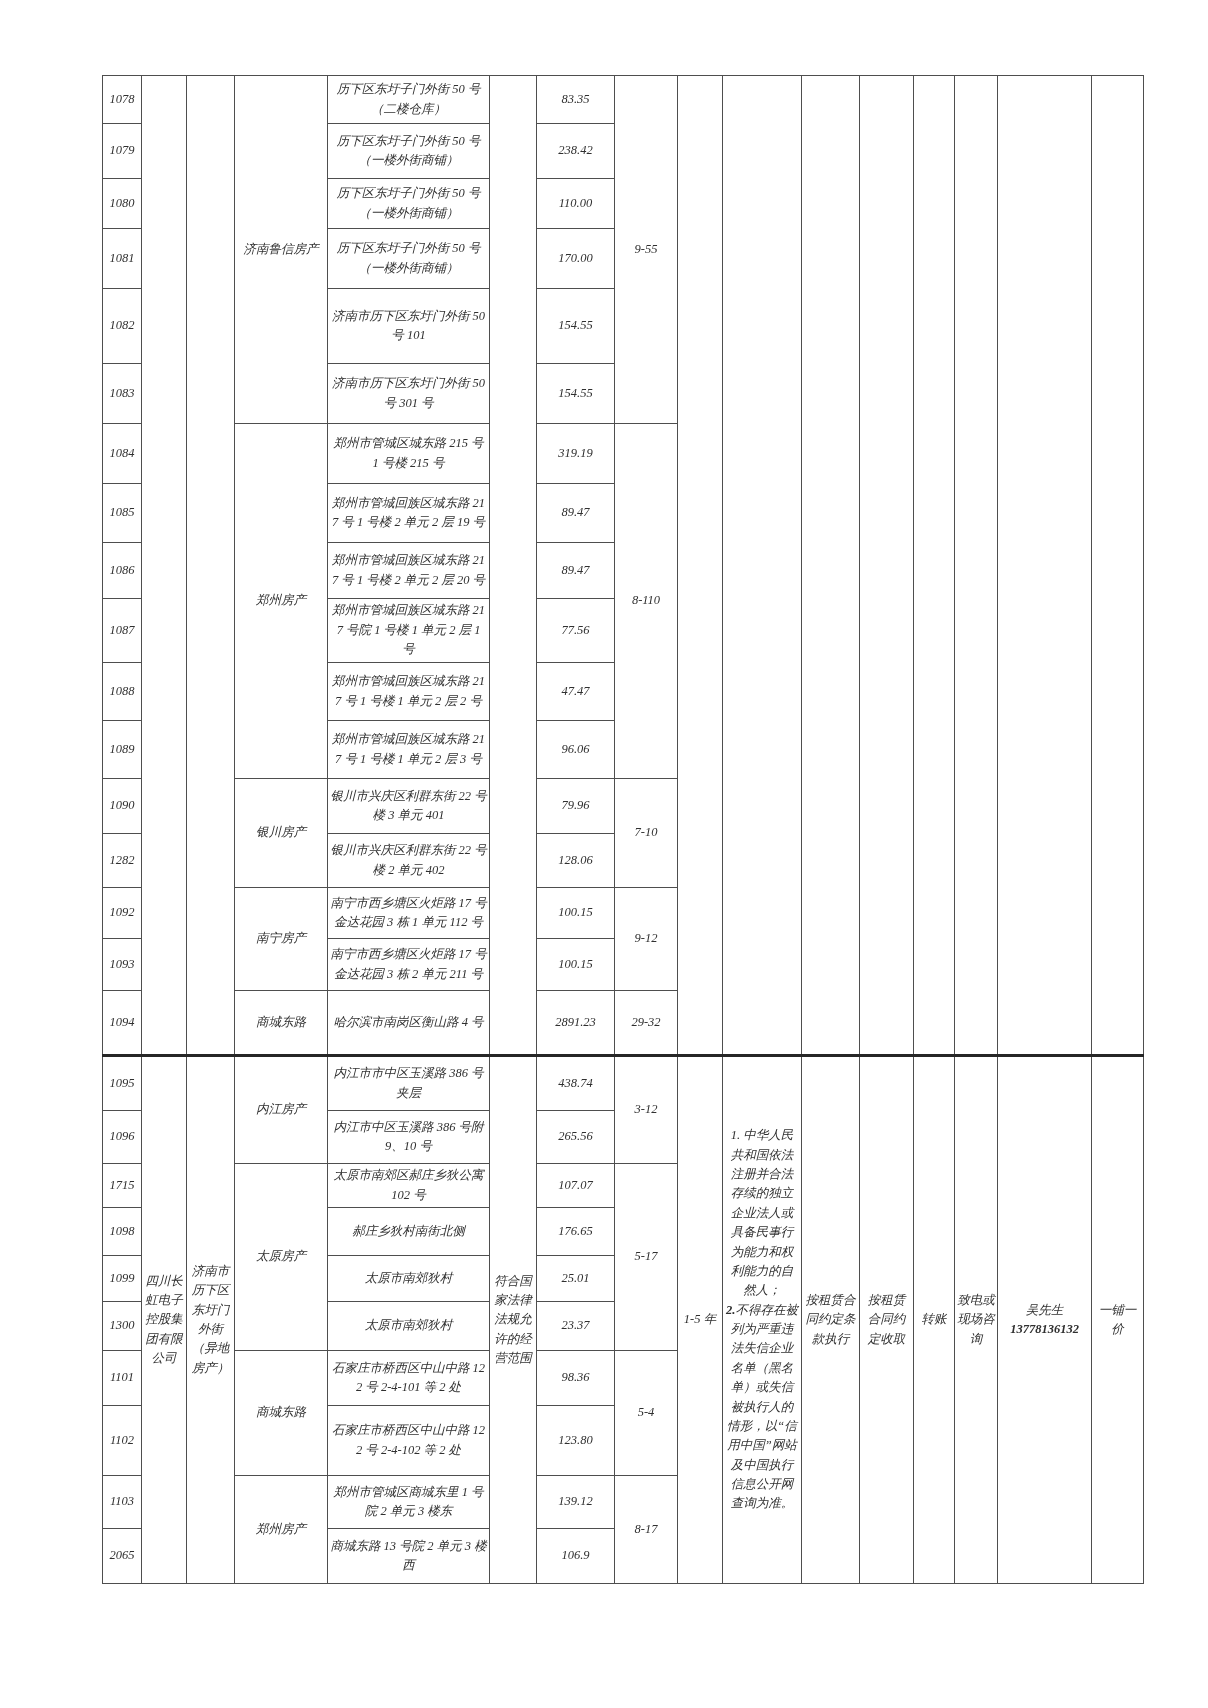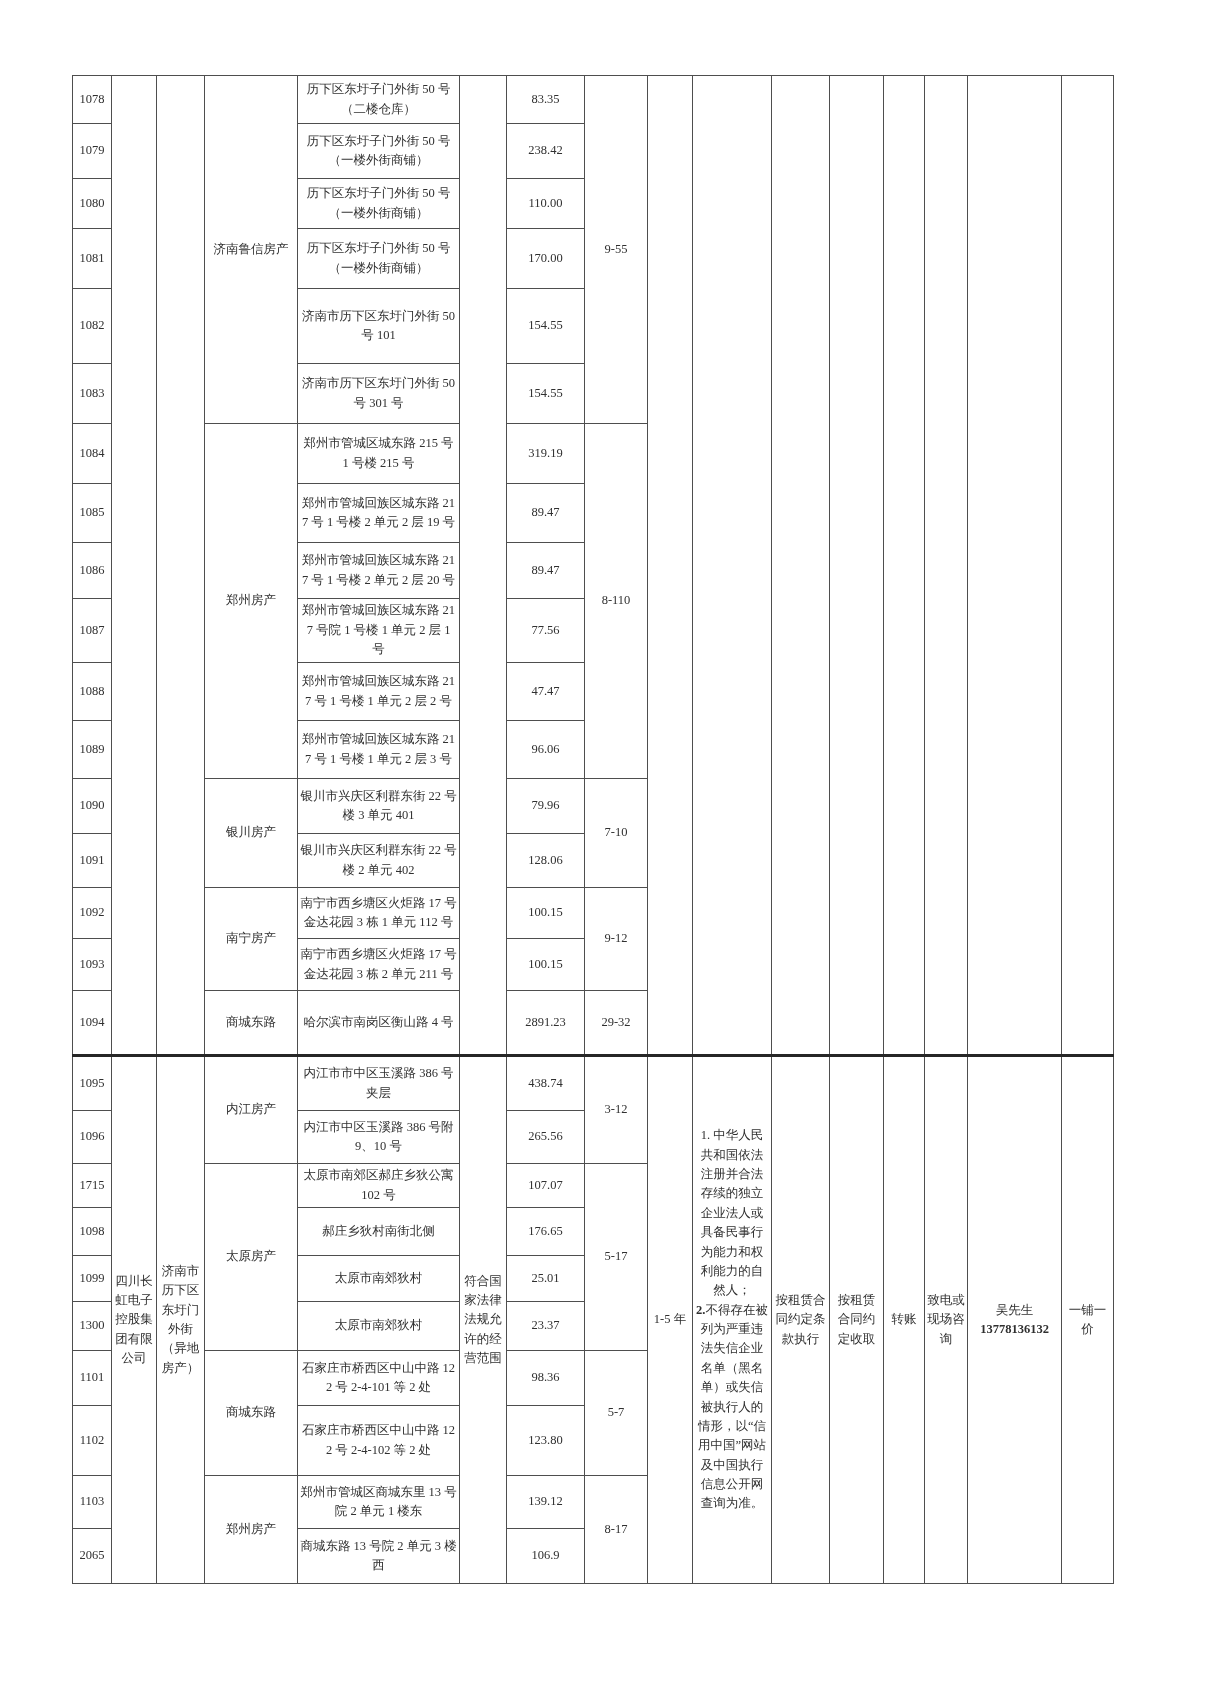--- a/index.html
+++ b/index.html
@@ -4,24 +4,25 @@
 <style>
   html,body{margin:0;padding:0;background:#888;}
   .page{
     position:relative;
     width:1208px;height:1708px;
     background:#ffffff;
     font-family:"Liberation Serif","DejaVu Serif",serif;
     color:#303030;
   }
   table.doc{
-    position:absolute;left:72px;top:75px;
+    position:absolute;left:102px;top:75px;
     width:1041px;
     border-collapse:collapse;
     table-layout:fixed;
+    font-style:italic;
   }
   table.doc td{
     border:1px solid #4e4e4e;
     text-align:center;
     vertical-align:middle;
     padding:2px;
     font-size:12.5px;
     line-height:1.55;
     word-break:break-all;
     overflow:hidden;
@@ -134,21 +135,21 @@
         <td>96.06</td>
       </tr>
       <tr style="height:55px">
         <td>1090</td>
         <td rowspan="2">银川房产</td>
         <td>银川市兴庆区利群东街 22 号楼 3 单元 401</td>
         <td>79.96</td>
         <td rowspan="2">7-10</td>
       </tr>
       <tr style="height:54px">
-        <td>1091</td>
+        <td>1282</td>
         <td>银川市兴庆区利群东街 22 号楼 2 单元 402</td>
         <td>128.06</td>
       </tr>
       <tr style="height:51px">
         <td>1092</td>
         <td rowspan="2">南宁房产</td>
         <td>南宁市西乡塘区火炬路 17 号金达花园 3 栋 1 单元 112 号</td>
         <td>100.15</td>
         <td rowspan="2">9-12</td>
       </tr>
@@ -214,31 +215,31 @@
       <tr style="height:49px">
         <td>1300</td>
         <td>太原市南郊狄村</td>
         <td>23.37</td>
       </tr>
       <tr style="height:55px">
         <td>1101</td>
         <td rowspan="2" class="tk">商城东路</td>
         <td class="tk">石家庄市桥西区中山中路 122 号 2-4-101 等 2 处</td>
         <td class="tk">98.36</td>
-        <td rowspan="2" class="tk">5-7</td>
+        <td rowspan="2" class="tk">5-4</td>
       </tr>
       <tr style="height:70px">
         <td>1102</td>
         <td>石家庄市桥西区中山中路 122 号 2-4-102 等 2 处</td>
         <td>123.80</td>
       </tr>
       <tr style="height:53px">
         <td>1103</td>
         <td rowspan="2" class="tk">郑州房产</td>
-        <td class="tk">郑州市管城区商城东里 13 号院 2 单元 1 楼东</td>
+        <td class="tk">郑州市管城区商城东里 1 号院 2 单元 3 楼东</td>
         <td class="tk">139.12</td>
         <td rowspan="2" class="tk">8-17</td>
       </tr>
       <tr style="height:55px">
         <td>2065</td>
         <td>商城东路 13 号院 2 单元 3 楼西</td>
         <td>106.9</td>
       </tr>
     </tbody>
   </table>

